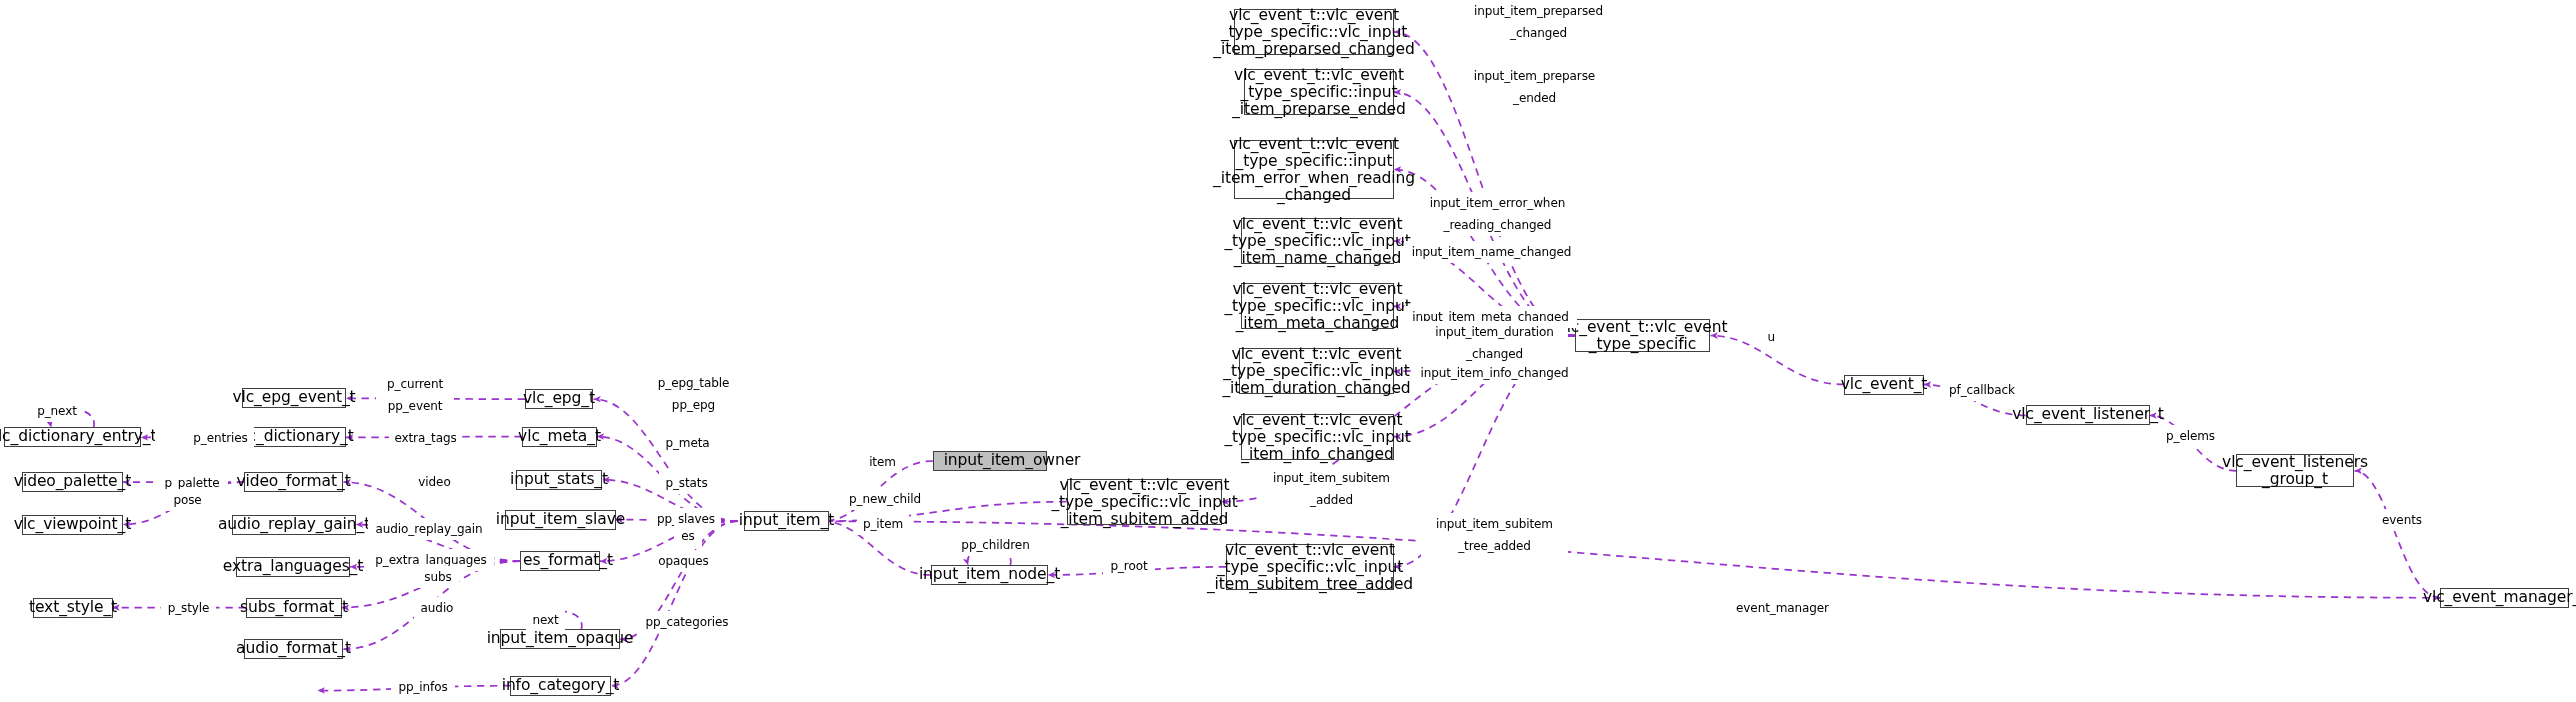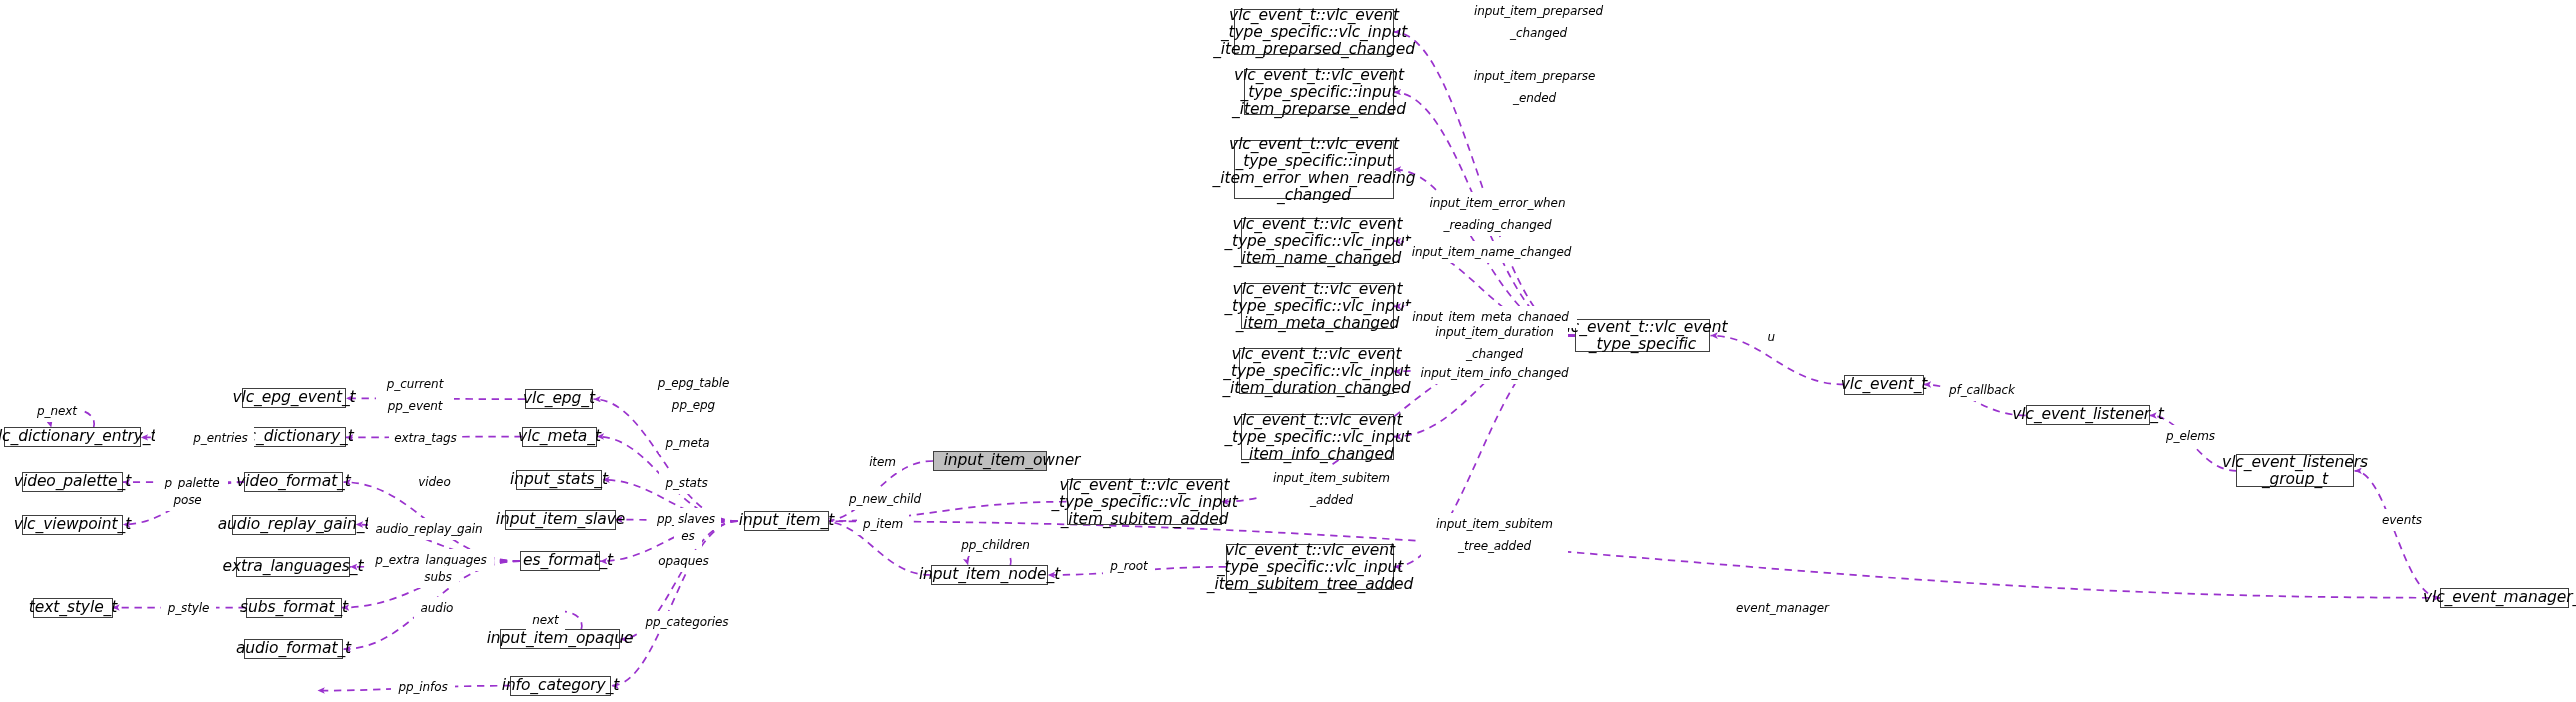--- a/index.html
+++ b/index.html
@@ -1,17 +1,17 @@
 <!DOCTYPE html>
 <html style="font-size:13px"><head>
 <meta charset="utf-8">
 <style>
   html,body{margin:0;padding:0;background:#ffffff;}
   body{font-family:"DejaVu Sans","Liberation Sans",sans-serif;}
-  #canvas{position:relative;width:2576px;height:703px;background:#ffffff;overflow:hidden;font-style:italic;}
+  #canvas{position:relative;width:2576px;height:703px;background:#ffffff;overflow:hidden;}
   .node{
     position:absolute;
     box-sizing:border-box;
     border:1.2px solid #404040;
     background:#ffffff;
     color:#000000;
     font-size:15.5px;
     line-height:17px;
     text-align:center;
     display:flex;

